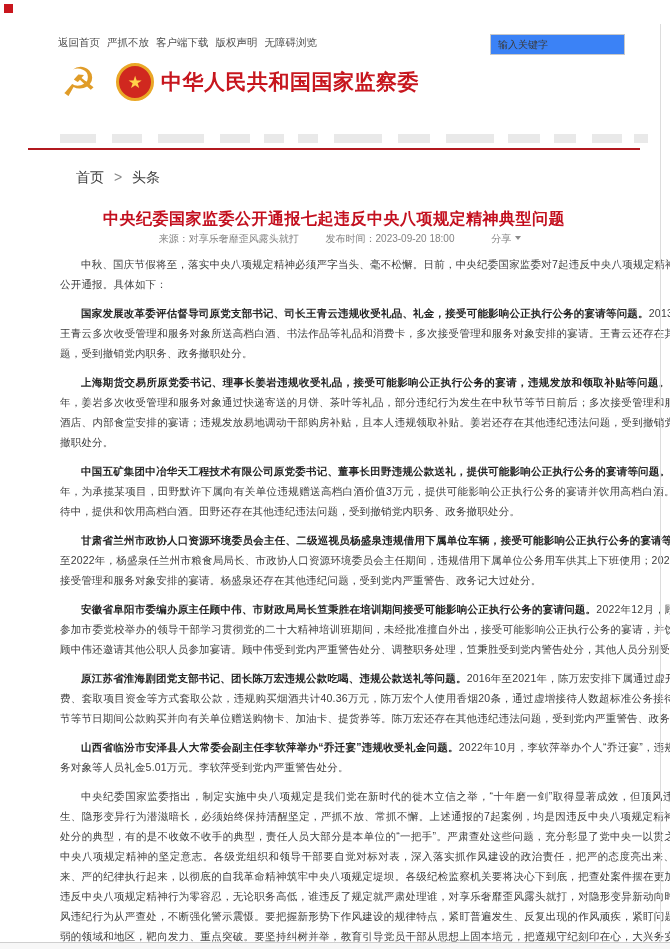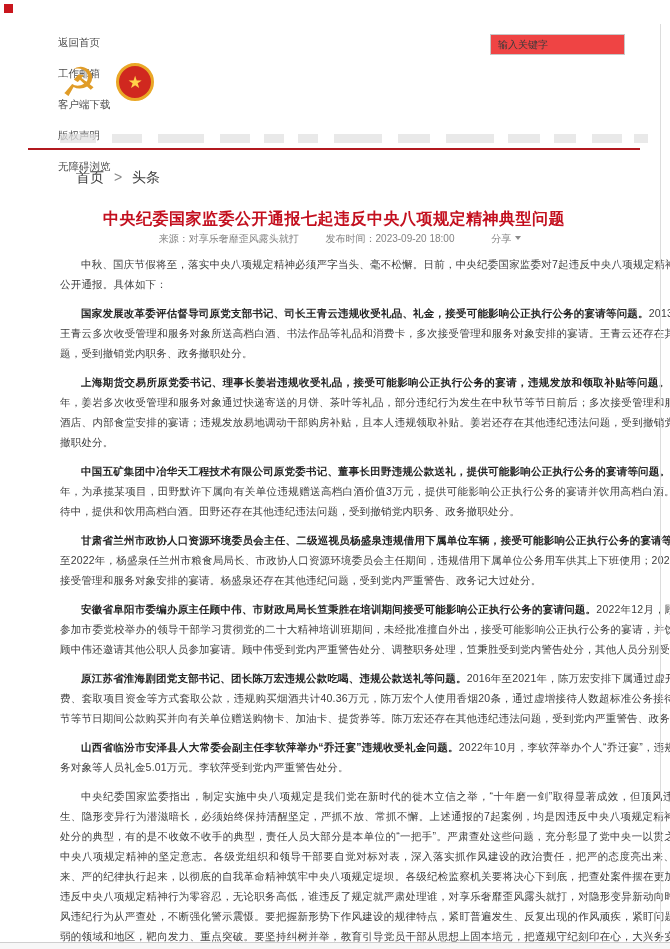--- a/index.html
+++ b/index.html
@@ -4,25 +4,25 @@
 <style>
   html,body{margin:0;padding:0;}
   body{
     width:670px;height:949px;overflow:hidden;position:relative;
     background:#ffffff;
     font-family:"Liberation Sans", sans-serif;
   }
   .red-dot{position:absolute;left:4px;top:4px;width:9px;height:9px;background:#c9161d;}
 
   
-  .topbar{position:absolute;left:58px;top:36px;display:flex;gap:17px;flex-direction:column;}
+  .topbar{position:absolute;left:58px;top:36px;display:flex;gap:7px;}
   .topbar a{font-size:10.5px;color:#4d4d4d;text-decoration:none;white-space:nowrap;}
   .searchbox{
     position:absolute;left:490px;top:34px;width:126px;height:19px;
-    border:1px solid #c8c8c8;background:#ef4444;font-size:10px;color:#333;
+    border:1px solid #c8c8c8;background:#3b82f6;font-size:10px;color:#333;
     padding:0 0 0 7px;outline:none;font-family:"Liberation Sans", sans-serif;
   }
   .searchbox::placeholder{color:#3a3a3a;opacity:1;}
 
   
   .logos{position:absolute;left:58px;top:58px;display:flex;align-items:center;}
   .logo-group{display:flex;align-items:center;cursor:pointer;}
   .party-emblem{
     width:42px;height:48px;display:flex;align-items:center;justify-content:center;
     color:#e09c28;font-size:40px;line-height:1;
@@ -82,36 +82,37 @@
   .bottom-rule{position:absolute;left:0;top:942px;width:670px;height:1px;background:#cfcfcf;}
   .bottom-strip{position:absolute;left:0;top:943px;width:670px;height:6px;background:#f7f7f7;}
 </style>
 </head>
 <body>
 
 <div class="red-dot"></div>
 
 <nav class="topbar" id="topbar">
     <a href="#">返回首页</a>
-    <a href="#">工作邮箱</a>
+    <a href="#">严抓不放</a>
     <a href="#">客户端下载</a>
     <a href="#">版权声明</a>
     <a href="#">无障碍浏览</a>
   </nav>
 
 <input class="searchbox" type="text" placeholder="输入关键字" style="">
 
 <div class="logos">
   <div class="logo-group">
     <span class="party-emblem">☭</span>
   </div>
   <div class="logo-group">
     <span class="national-emblem">
       <span class="star">★</span>
     </span>
+    <span class="logo-text">中华人民共和国国家监察委</span>
   </div>
 </div>
 
 <div class="faint-nav">
   <i style="left:60px;width:36px"></i>
     <i style="left:112px;width:30px"></i>
   <i style="left:158px;width:46px"></i>
     <i style="left:220px;width:30px"></i>
   <i style="left:264px;width:20px"></i>
     <i style="left:298px;width:20px"></i>

